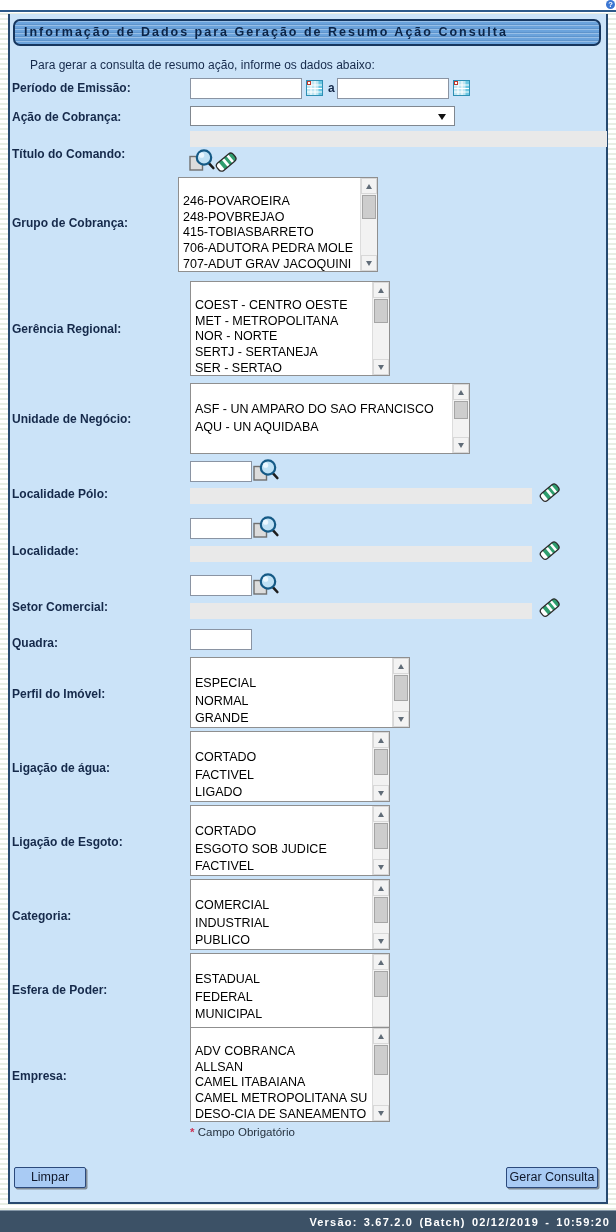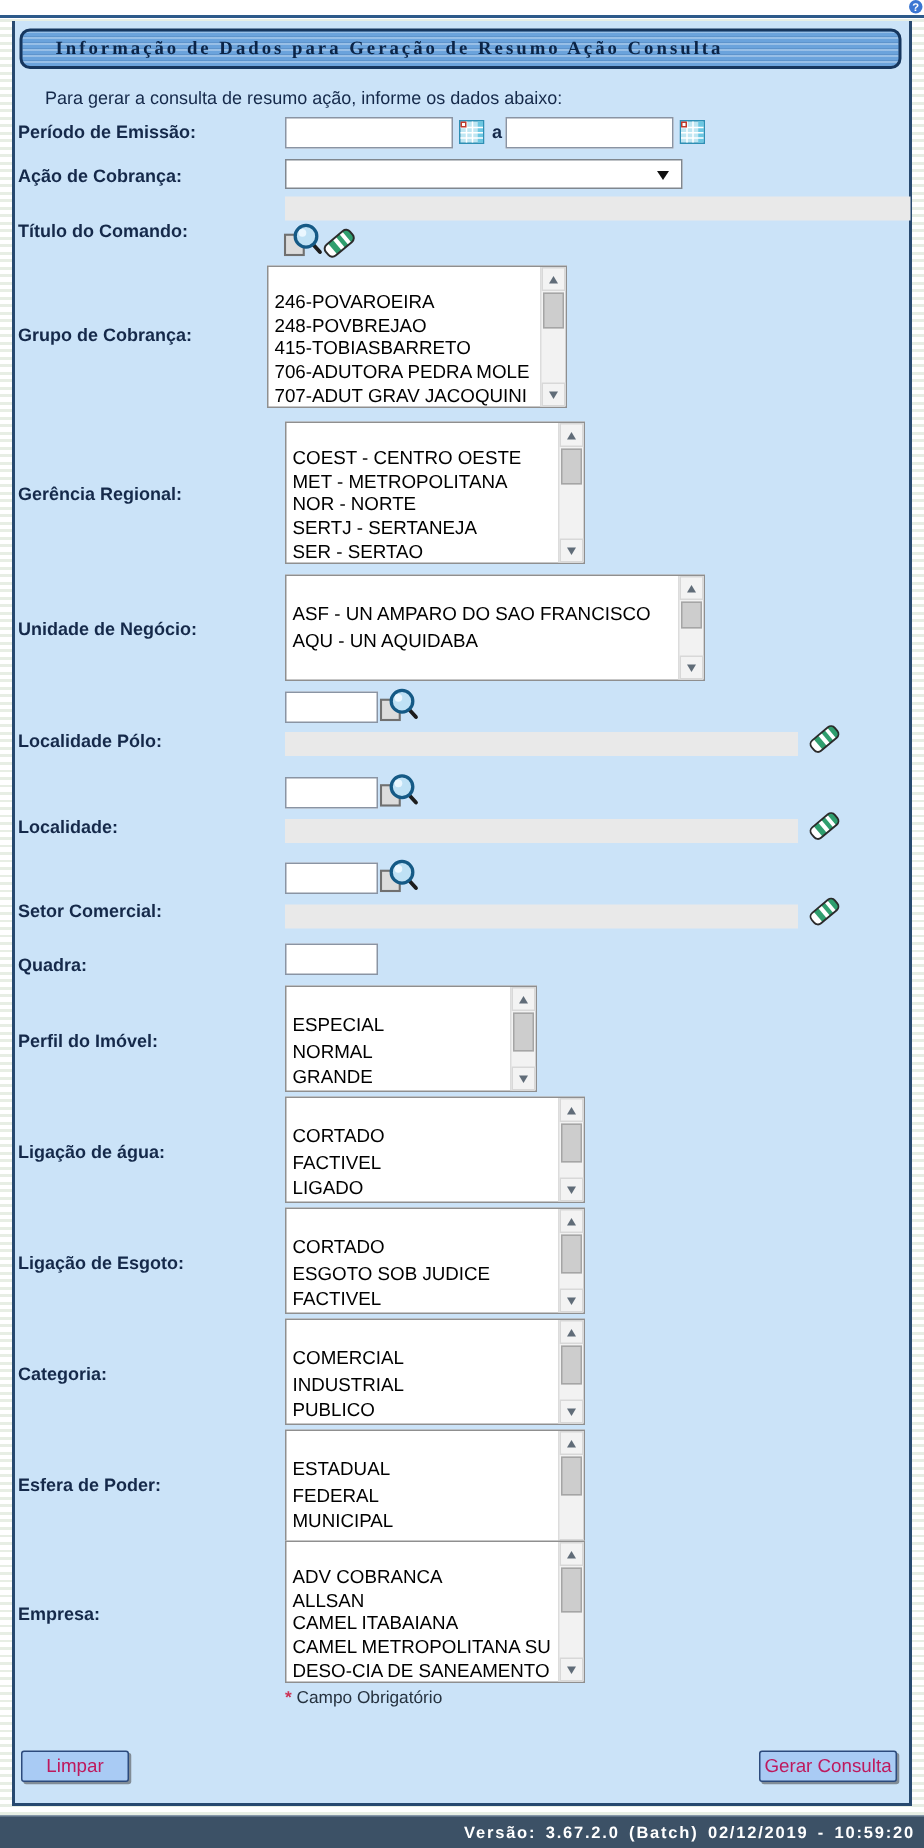--- a/index.html
+++ b/index.html
@@ -18,21 +18,21 @@
     font-size:7.5px; font-weight:bold; display:inline-flex; align-items:center; justify-content:center; flex:0 0 auto;}
   
   .main-box{ position:absolute; left:8px; top:14px; width:600px; height:1190px;
     background:#cbe3f8; border:2px solid #27496f; border-top:none; }
   .title-bar{
     position:absolute; left:13px; top:19px; width:588px; height:27px;
     border:2px solid #16365e; border-radius:7px;
     background-color:#6ba3dc;
     background-image:repeating-linear-gradient(180deg, rgba(255,255,255,.30) 0 1px, rgba(255,255,255,0) 1px 3px, rgba(0,40,90,.12) 3px 4px);
     color:#0b2447; font-weight:bold; font-size:12.5px; letter-spacing:2px;
-    line-height:23px; padding-left:22px; white-space:nowrap; overflow:hidden;font-family:Liberation Serif, serif;
+    line-height:23px; padding-left:9px; white-space:nowrap; overflow:hidden;
   }
   .intro{ position:absolute; left:12px; top:58px; font-size:12px; color:#15294a;margin-left:18px; }
   .lbl{ position:absolute; left:12px; font-size:12px; font-weight:bold; color:#15294a; white-space:nowrap;text-align:center; }
   .txt-input{
     position:absolute; height:21px; border:1px solid #8a94a3; background:#fff;
     font-family:inherit; font-size:12px; padding:2px 3px; outline:none;
   }
   .sep-a{ position:absolute; font-size:12px; font-weight:bold; color:#15294a; }
   .dropdown{
     position:absolute; height:20px; background:#fff; border:1px solid #80878f;
@@ -52,21 +52,21 @@
   .lb-scroll{ position:absolute; top:0; right:0; bottom:0; width:17px; background:#f2f2f2; border-left:1px solid #dcdcdc; }
   .lb-btn{ position:absolute; left:0; width:16px; height:16px; background:#f3f3f3; border:1px solid #d8d8d8;
     display:flex; align-items:center; justify-content:center; }
   .lb-btn.up{ top:0; } .lb-btn.down{ bottom:0; }
   .tri-up{ width:0;height:0;border-left:3.5px solid transparent;border-right:3.5px solid transparent;border-bottom:5px solid #606c78; }
   .tri-down{ width:0;height:0;border-left:3.5px solid transparent;border-right:3.5px solid transparent;border-top:5px solid #606c78; }
   .lb-thumb{ position:absolute; left:1px; width:14px; background:#cdcdcd; border:1px solid #a5a5a5; }
   
   .btn{
     position:absolute; height:21px; background:#a9cbf4; border:1.5px solid #2c4a7c; border-radius:2px;
-    box-shadow:1.5px 1.5px 0 rgba(70,70,70,.55); font-family:inherit; font-size:12.5px; color:#be185d;
+    box-shadow:1.5px 1.5px 0 rgba(70,70,70,.55); font-family:inherit; font-size:12.5px; color:#0f172a;
     text-align:center; line-height:17px; padding:0; cursor:pointer;
   }
   .req-note{ position:absolute; left:190px; top:1126px; font-size:11.5px; color:#26323f; }
   .req-note .star{ color:#cc3355; font-weight:bold; }
   .footer{
     position:absolute; left:0; top:1210px; width:616px; height:22px; background:#3c5166;
     border-top:1px solid #8496a7; color:#ffffff; font-weight:bold; font-size:11px;
     letter-spacing:1.2px; word-spacing:2px; display:flex; align-items:center; justify-content:flex-end;
     padding-right:6px; white-space:nowrap;
   }
@@ -232,21 +232,21 @@
   <div class="lbl" style="top:600px">Setor Comercial:</div>
   <div class="gray-bar" style="left:190px; top:603px; width:342px"></div>
   <svg class="icon" style="left:538px; top:596px" width="23" height="23">
       <use href="#icon-eraser"></use>
     </svg>
 
   <div class="lbl" style="top:636px">Quadra:</div>
   <input class="txt-input" style="left: 190px; top: 629px; width: 62px;" value="">
 
   <div class="lbl" style="top:687px">Perfil do Imóvel:</div>
-  <div class="listbox rows4" style="left:190px; top:657px; width:168px; height:71px">
+  <div class="listbox rows4" style="left:190px; top:657px; width:220px; height:71px">
     <div class="lb-items">
       <div class="lb-item"></div>
       <div class="lb-item">ESPECIAL</div>
       <div class="lb-item">NORMAL</div>
       <div class="lb-item">GRANDE</div>
     </div>
     <div class="lb-scroll">
       <div class="lb-btn up">
           <span class="tri-up"></span>
         </div>

